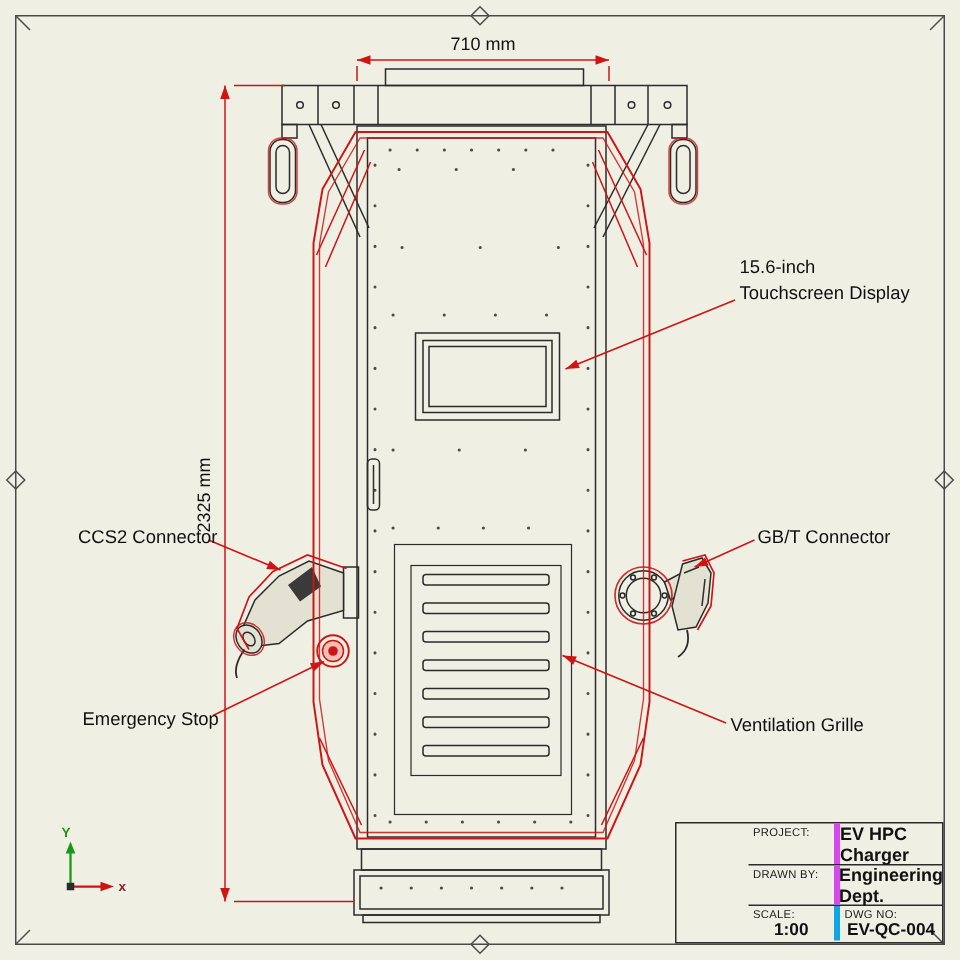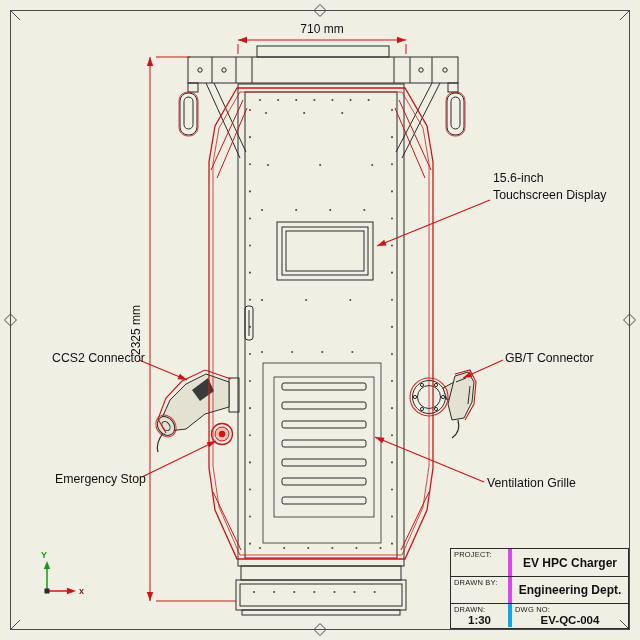--- a/index.html
+++ b/index.html
@@ -5,21 +5,21 @@
   html,body { margin:0; padding:0; width:640px; height:640px; }
   body { position:relative; background:#f0efe4; overflow:hidden;
          font-family:"Liberation Sans", sans-serif; }
   svg { position:absolute; left:0; top:0; }
   svg text { font-family:"Liberation Sans", sans-serif; }
   .lbl { font-size:12.3px; fill:#101010; }
   .dimtext { font-size:12px; fill:#111; }
   .axlbl { font-size:9px; font-weight:bold; }
 
   .titleblock { position:absolute; left:450px; top:548px; width:179px; height:81px;
-                border:1.2px solid #2b2b2b; box-sizing:border-box; background:transparent; }
+                border:1.2px solid #2b2b2b; box-sizing:border-box; background:transparent;padding-left:48px; }
   .tb-row { position:relative; box-sizing:border-box; }
   .tb-row1 { height:28px; border-bottom:1px solid #2b2b2b; }
   .tb-row2 { height:27px; border-bottom:1px solid #2b2b2b; }
   .tb-row3 { height:23px; display:flex; }
   .tb-caption { position:absolute; top:1px; left:3px; font-size:7.5px; color:#1a1a1a;
                 letter-spacing:.2px; white-space:nowrap; }
   .tb-value { position:absolute; left:57px; top:0; right:0; bottom:0; display:flex;
               align-items:center; justify-content:center; font-size:12px; font-weight:bold;
               color:#111; border-left:4px solid #d946ef; }
   .tb-cell { position:relative; box-sizing:border-box; height:100%; }
@@ -238,21 +238,21 @@
   <div class="tb-row tb-row1">
     <span class="tb-caption">PROJECT:</span>
     <div class="tb-value">EV HPC Charger</div>
   </div>
   <div class="tb-row tb-row2">
     <span class="tb-caption">DRAWN BY:</span>
     <div class="tb-value">Engineering Dept.</div>
   </div>
   <div class="tb-row tb-row3">
     <div class="tb-cell tb-cell-scale">
-      <span class="tb-caption">DRAWN:</span>
-      <div class="cell-value">1:30</div>
+      <span class="tb-caption">SCALE:</span>
+      <div class="cell-value">1:00</div>
     </div>
     <div class="tb-cell tb-cell-dwg">
       <span class="tb-caption">DWG NO:</span>
       <div class="cell-value">EV-QC-004</div>
     </div>
   </div>
 </div>
 
 </body></html>

